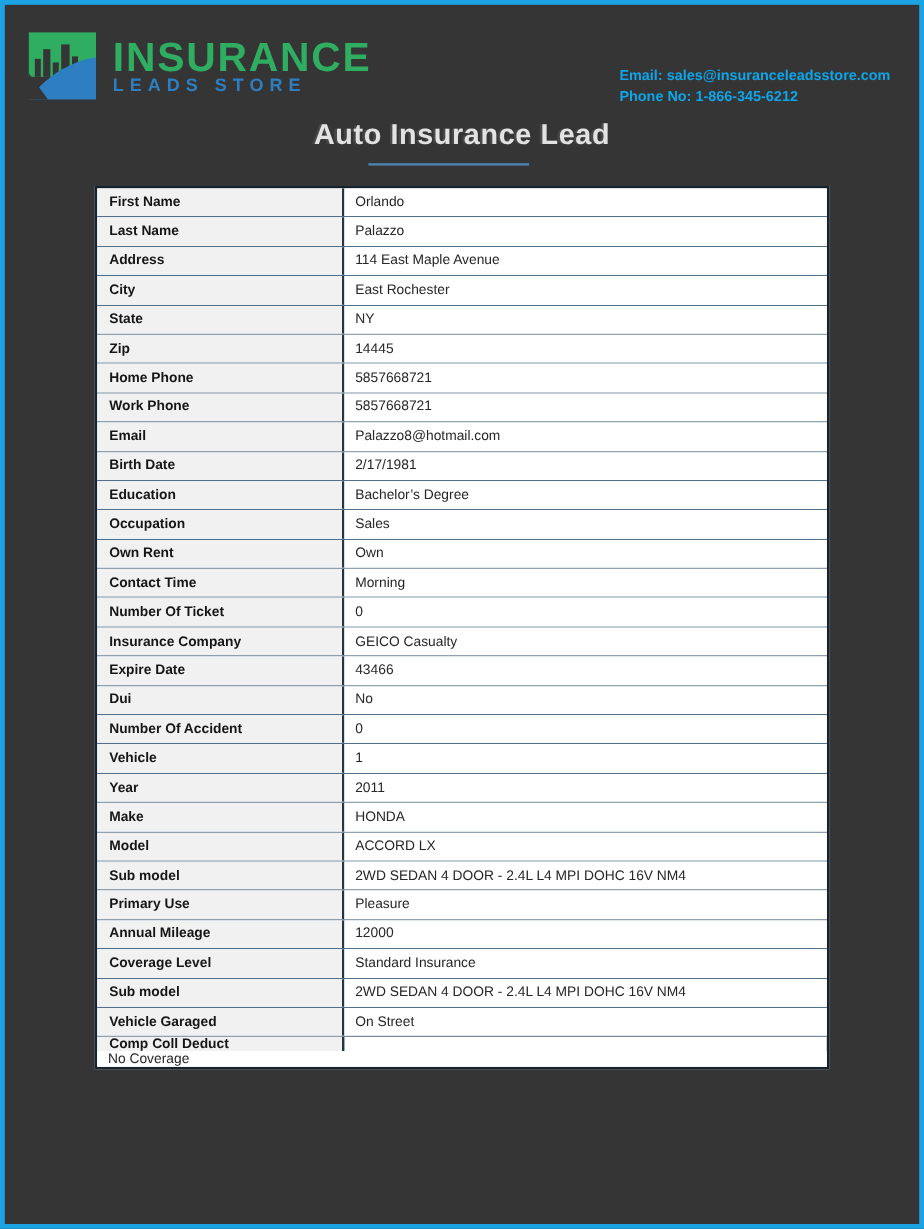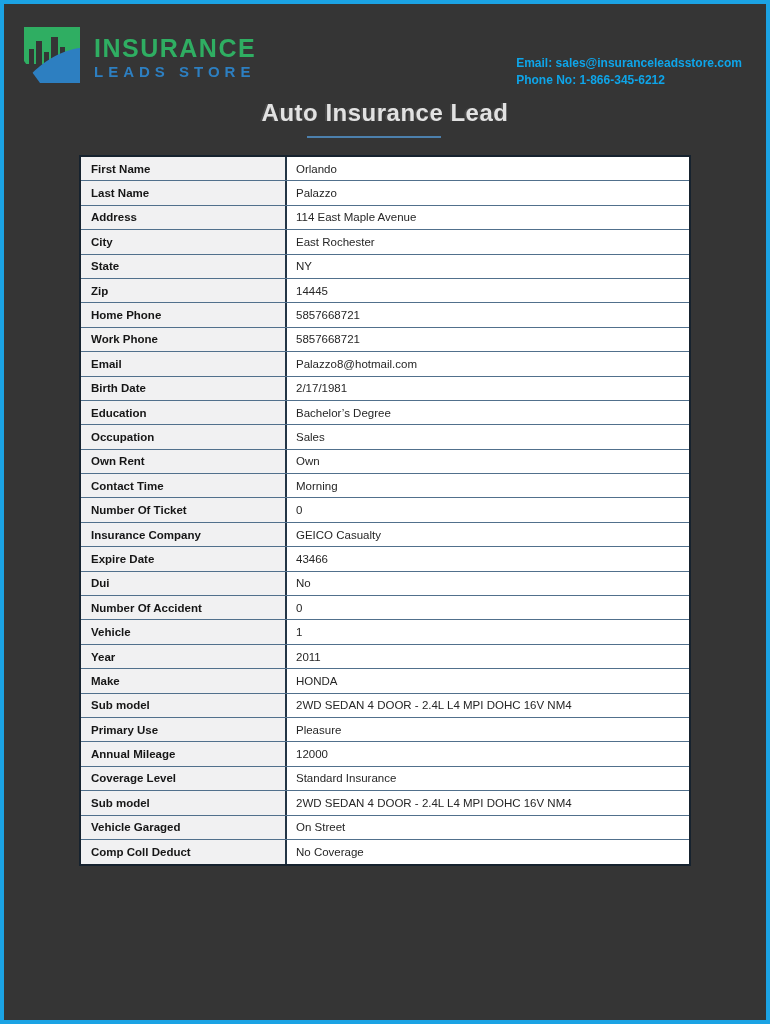--- a/index.html
+++ b/index.html
@@ -22,21 +22,21 @@
     display: flex;
     justify-content: space-between;
     align-items: flex-start;
     padding: 21px 24px 0 18px;
   }
   .brand { display: flex; align-items: flex-start; }
   .brand-icon { width: 60px; height: 60px; flex: 0 0 auto; }
   .brand-text { margin-left: 12px; padding-top: 10px; }
   .brand-line1 {
     color: #2fae62;
-    font-size: 25px;
+    font-size: 34px;
     font-weight: bold;
     letter-spacing: 1.5px;
     line-height: 26px;
   }
   .brand-line2 {
     color: #2d7fc1;
     font-size: 15px;
     font-weight: bold;
     letter-spacing: 5px;
     line-height: 18px;
@@ -74,21 +74,21 @@
     width: 612px;
     margin: 17px auto 0;
     border: 2px solid #16222e;
     background: #ffffff;
   }
   .row {
     display: flex;
     height: 24.4px;
     border-bottom: 1px solid #51708c;
   }
-  .row:last-child { border-bottom: none; }
+  .row:last-child { border-bottom: none; flex-direction: column; }
   .cell {
     display: flex;
     align-items: center;
     font-size: 11.5px;
     overflow: hidden;
     white-space: nowrap;
   }
   .cell.label {
     width: 206px;
     flex: 0 0 auto;
@@ -224,20 +224,24 @@
       </div>
       <div class="row">
         <div class="cell label">Year</div>
         <div class="cell value">2011</div>
       </div>
       <div class="row">
         <div class="cell label">Make</div>
         <div class="cell value">HONDA</div>
       </div>
       <div class="row">
+        <div class="cell label">Model</div>
+        <div class="cell value">ACCORD LX</div>
+      </div>
+      <div class="row">
         <div class="cell label">Sub model</div>
         <div class="cell value">2WD SEDAN 4 DOOR - 2.4L L4 MPI DOHC 16V NM4</div>
       </div>
       <div class="row">
         <div class="cell label">Primary Use</div>
         <div class="cell value">Pleasure</div>
       </div>
       <div class="row">
         <div class="cell label">Annual Mileage</div>
         <div class="cell value">12000</div>

